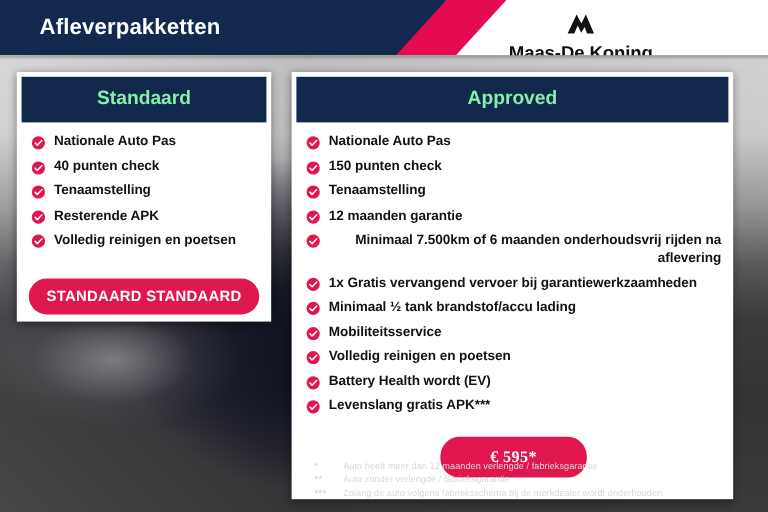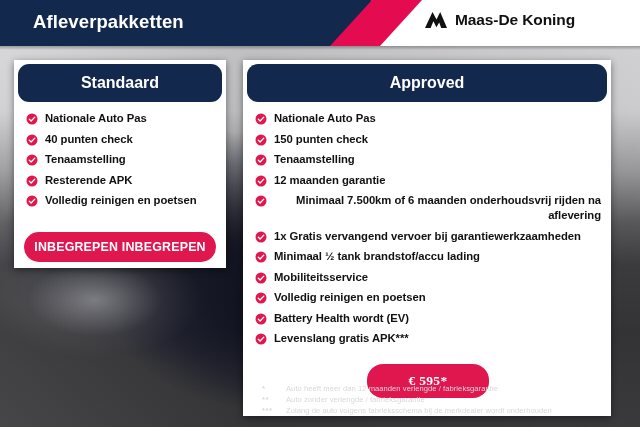--- a/index.html
+++ b/index.html
@@ -70,20 +70,21 @@
     letter-spacing: 0.1px;
     white-space: nowrap;
   }
   .brand {
     position: absolute;
     left: 424px;
     top: 11px;
     display: flex;
     align-items: center;
     gap: 7px;
+    flex-direction: column;
   }
   .brand-mark { display:block; }
   .brand-name {
     color: #111111;
     font-size: 15.5px;
     font-weight: bold;
     letter-spacing: -0.1px;
     white-space: nowrap;
   }
   .header-shadow {
@@ -97,27 +98,26 @@
   .card {
     position: absolute;
     background: #ffffff;
     box-shadow: 0 2px 7px rgba(0,0,0,0.45);
   }
   .card-standard { left: 14px; top: 60px; width: 212px; }
   .card-approved { left: 243px; top: 60px; width: 368px; }
 
   .card-head {
     background: #12284c;
-    color: #ffffff;
+    color: #86efac;
     text-align: center;
     font-size: 16px;
     font-weight: bold;
     padding: 10px 0 10px 0;
     margin: 4px 4px 0 4px;
-    border-radius: 11px;
   }
   .card-body { padding: 9px 10px 10px 12px; }
 
   ul.features { list-style: none; margin: 0; padding: 0; }
   ul.features li {
     display: flex;
     align-items: flex-start;
     margin: 0 0 5.5px 0;
   }
   .check {
@@ -251,21 +251,21 @@
         <li>
           <svg class="check" viewBox="0 0 24 24">
               <circle cx="12" cy="12" r="11" fill="#e0174f"></circle>
               <path d="M6.5 12.3 L10.2 16 L17.6 8.3" stroke="#ffffff" stroke-width="2.6" fill="none" stroke-linecap="round" stroke-linejoin="round"></path>
             </svg>
           <span class="feat-text">Volledig reinigen en poetsen</span>
         </li>
       </ul>
     </div>
     <div class="btn-standard-wrap">
-      <button class="btn-standard">INBEGREPEN INBEGREPEN</button>
+      <button class="btn-standard">STANDAARD STANDAARD</button>
     </div>
   </div>
 
   <div class="card card-approved">
     <div class="card-head">Approved</div>
     <div class="card-body">
       <ul class="features">
         <li>
           <svg class="check" viewBox="0 0 24 24">
               <circle cx="12" cy="12" r="11" fill="#e0174f"></circle>

